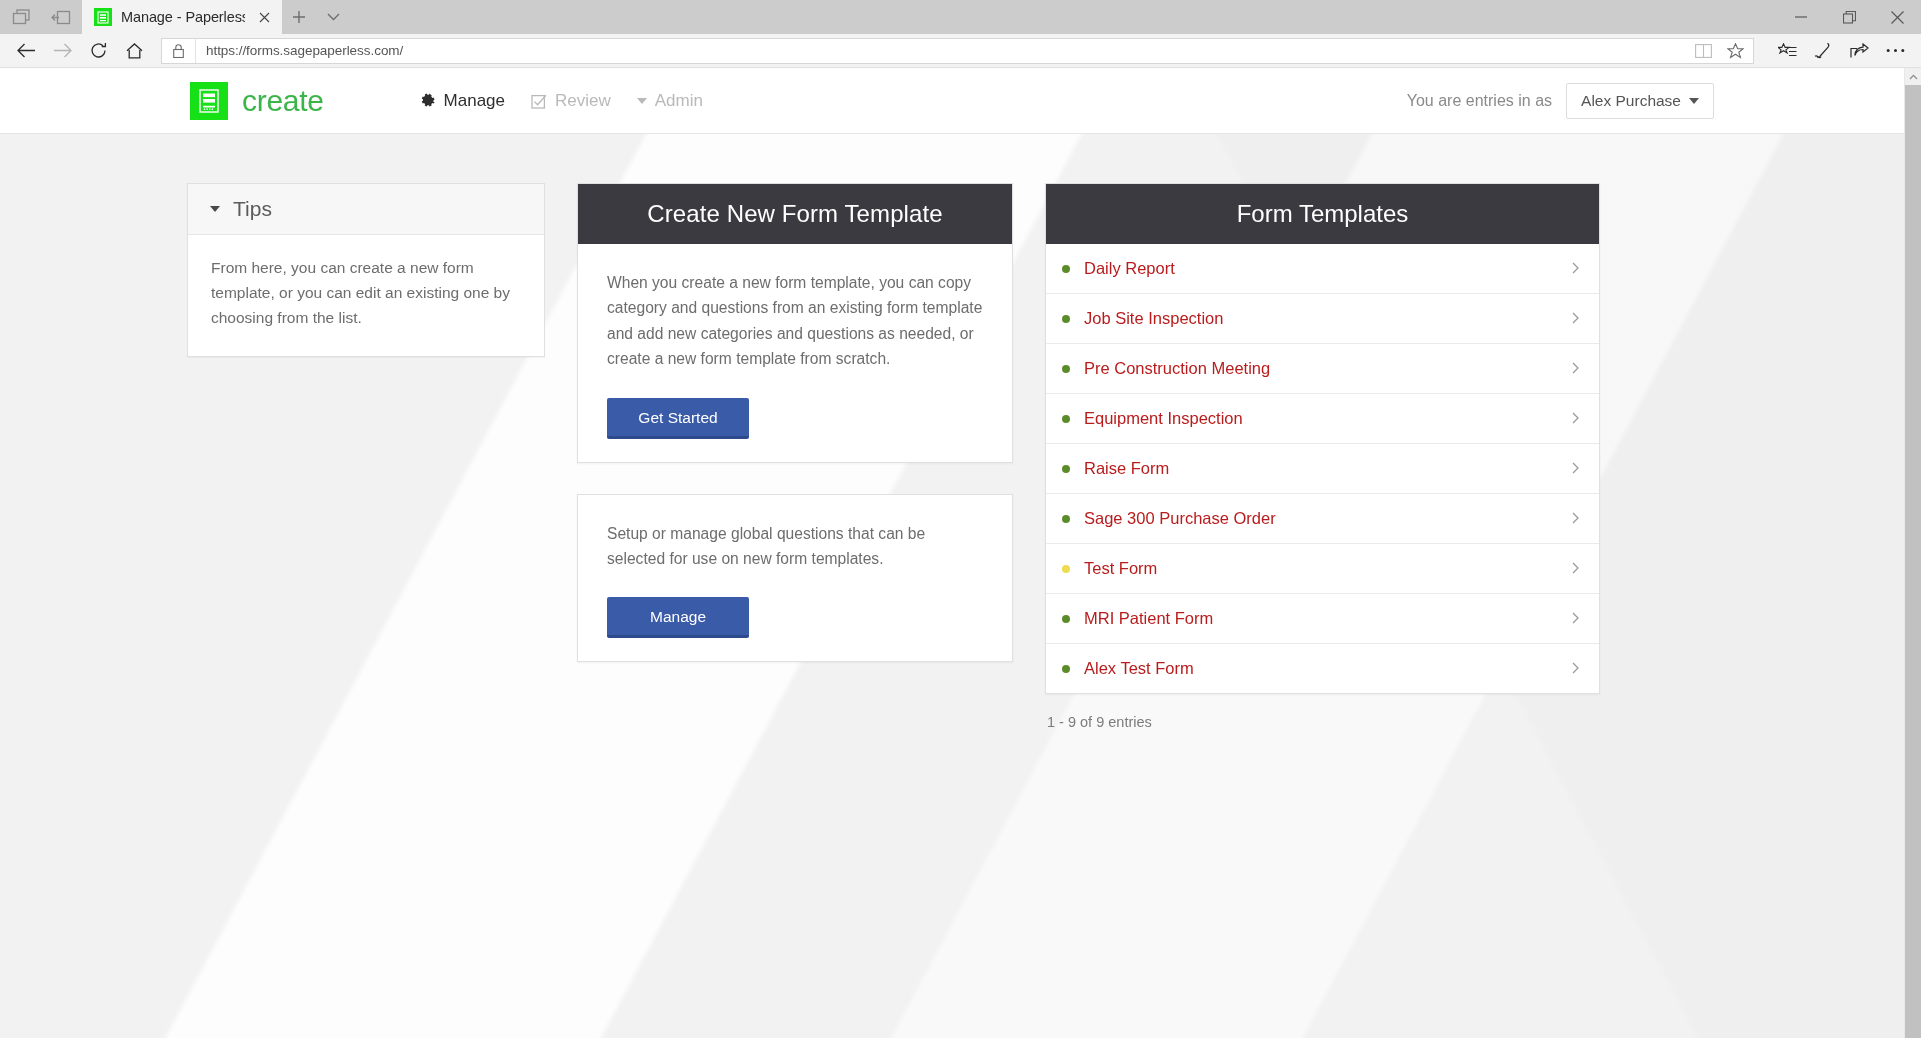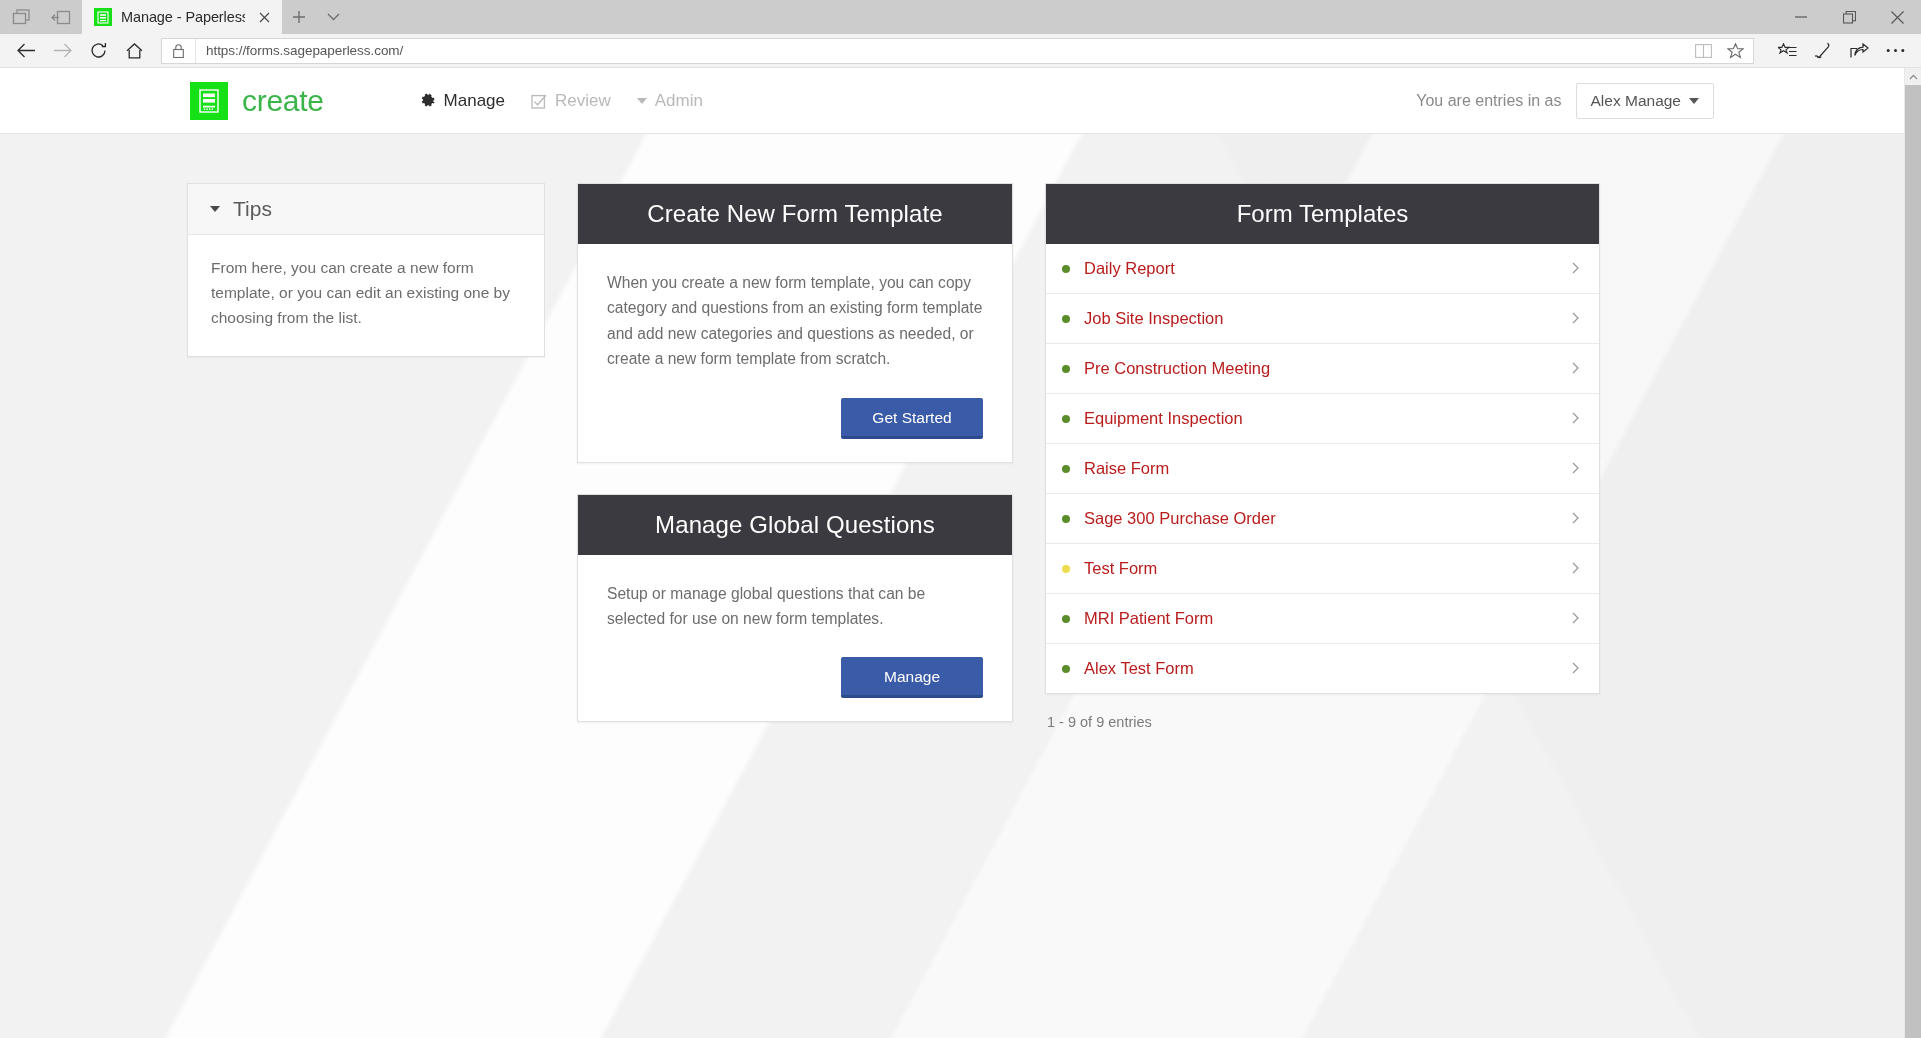--- a/index.html
+++ b/index.html
@@ -184,21 +184,21 @@
     background: #3a3a40;
     color: #ffffff;
     text-align: center;
     padding: 16px 10px;
     font-size: 24px;
     font-weight: 400;
     letter-spacing: 0.1px;
   }
   .card-body { padding: 26px 29px 23px 29px; }
   .card-text { font-size: 15.6px; line-height: 1.63; color: #6d6d6d; }
-  .card-actions { display: flex; justify-content: flex-end; margin-top: 26px; }
+  .card-actions { display: flex; margin-top: 26px; }
   .btn-primary {
     background: #3a5ba8;
     border: none;
     border-bottom: 3px solid #2d4a8c;
     color: #fff;
     font-size: 15.5px;
     padding: 11px 0 9px 0;
     width: 142px;
     text-align: center;
     font-family: "Liberation Sans", sans-serif;
@@ -412,21 +412,21 @@
             <span class="nav-ico">
               <span class="caret-down"></span>
             </span>
             <span>Admin</span>
           </div>
         </div>
 
         <div class="userbox">
           <span class="user-label">You are entries in as</span>
           <button class="user-btn">
-            <span>Alex Manage</span>
+            <span>Alex Purchase</span>
             <span class="caret-down"></span>
           </button>
         </div>
       </div>
 
       <div class="content">
 
         <div class="col-left">
           <div class="panel-tips">
             <div class="tips-head">
@@ -444,21 +444,20 @@
             <div class="card-head">Create New Form Template</div>
             <div class="card-body">
               <p class="card-text">When you create a new form template, you can copy category and questions from an existing form template and add new categories and questions as needed, or create a new form template from scratch.</p>
               <div class="card-actions">
                 <button class="btn-primary">Get Started</button>
               </div>
             </div>
           </div>
 
           <div class="card">
-            <div class="card-head">Manage Global Questions</div>
             <div class="card-body">
               <p class="card-text">Setup or manage global questions that can be selected for use on new form templates.</p>
               <div class="card-actions">
                 <button class="btn-primary">Manage</button>
               </div>
             </div>
           </div>
         </div>
 
         <div class="col-right">

